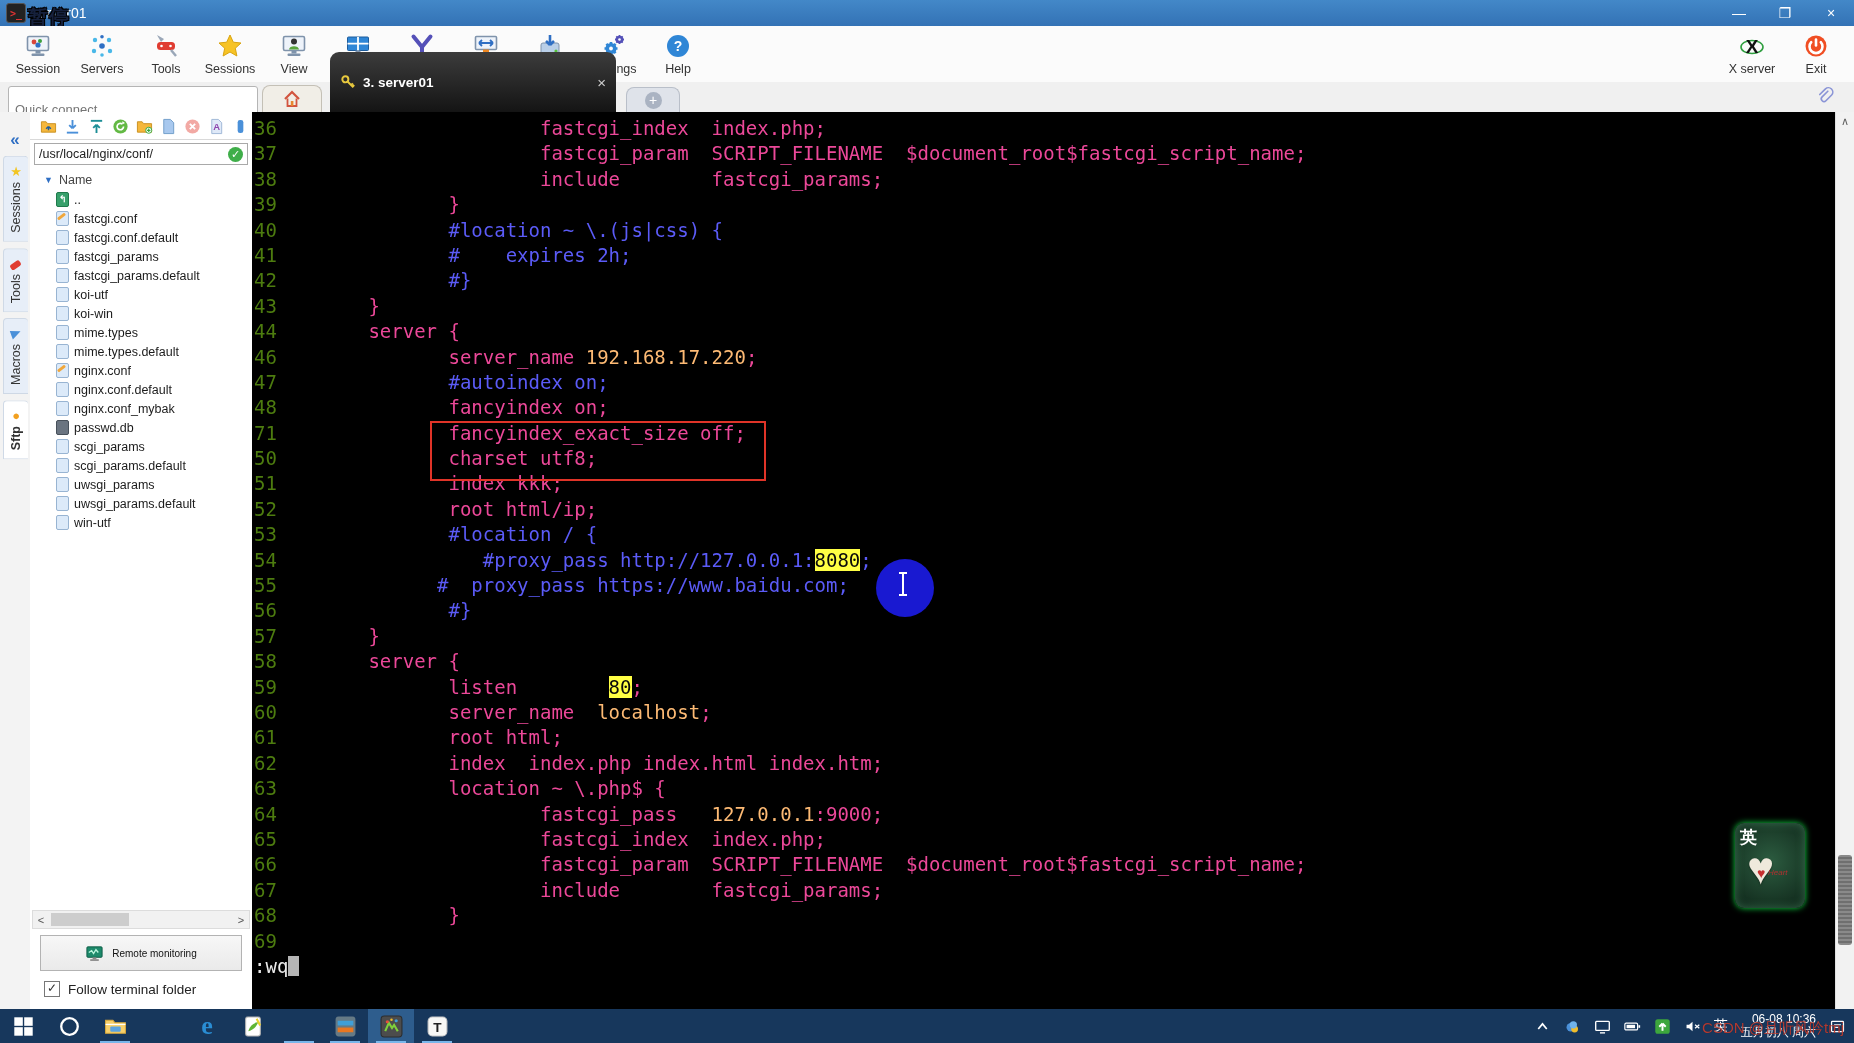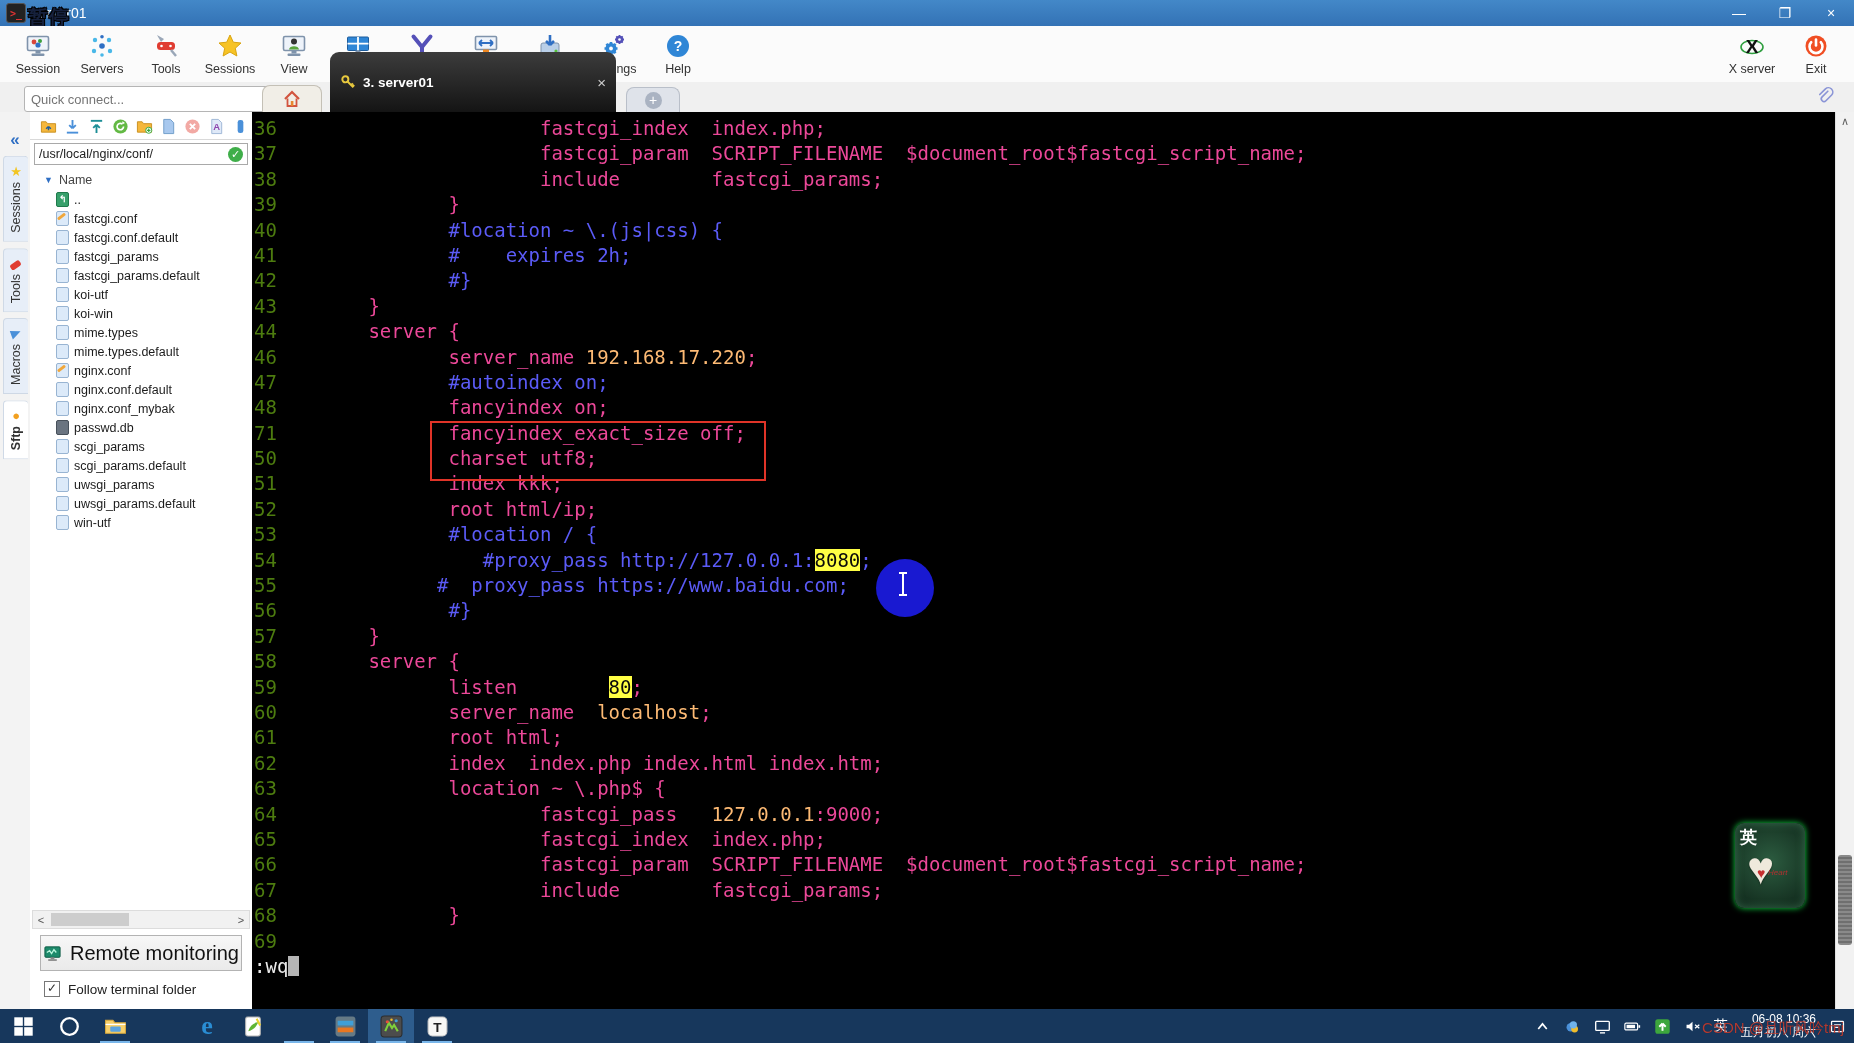--- a/index.html
+++ b/index.html
@@ -17,22 +17,22 @@
   .win-btn{width:46px;height:26px;display:flex;align-items:center;justify-content:center;color:#fff;font-size:14px}
   
   .toolbar{position:absolute;top:26px;left:0;right:0;height:56px;background:#fbfbfb;
            border-bottom:1px solid #d6d6d6;display:flex;justify-content:space-between}
   .tb-group{display:flex;align-items:center;padding:0 6px}
   .tb-item{width:64px;height:52px;display:flex;flex-direction:column;align-items:center;justify-content:center;
            gap:3px;font-size:12.5px;color:#333;cursor:default}
   .tb-item svg{width:26px;height:26px}
   
   .connect-row{position:absolute;top:82px;left:0;right:0;height:30px;background:#f0f0f0;border-bottom:1px solid #c9c9c9}
-  .quick{position:absolute;left:24px;top:4px;width:236px;height:20px;border:1px solid #b5b5b5;border-radius:3px;
-         font-size:13px;padding:2px 6px;color:#14532d;background:#fff;font-family:"Liberation Sans",sans-serif}
+  .quick{position:absolute;left:8px;top:4px;width:236px;height:20px;border:1px solid #b5b5b5;border-radius:3px;
+         font-size:13px;padding:12px 6px;color:#14532d;background:#fff;font-family:"Liberation Sans",sans-serif}
   .tabbar{position:absolute;left:262px;top:0;right:20px;height:30px;display:flex;align-items:flex-end}
   .home-tab{width:58px;height:26px;background:#f1eee7;border:1px solid #c4c0b6;border-bottom:none;
             border-radius:8px 8px 0 0;display:flex;align-items:center;justify-content:center;margin-right:8px}
   .active-tab{width:266px;height:28px;background:linear-gradient(#3c3c3c,#141414);border-radius:9px 9px 0 0;
               color:#fff;font-size:13.5px;font-weight:bold;display:flex;align-items:center;gap:7px;padding:16px 10px}
   .active-tab .close{margin-left:auto;color:#cfcfcf;font-size:15px;font-weight:normal}
   .plus-tab{width:52px;height:24px;background:#dfe3ea;border:1px solid #b9bfc9;border-bottom:none;
             border-radius:8px 8px 0 0;margin-left:10px;display:flex;align-items:center;justify-content:center;
             color:#f5f7fa;font-size:15px}
   .plus-ball{width:17px;height:17px;border-radius:50%;background:#aab3c2;color:#fff;display:flex;
@@ -61,21 +61,21 @@
   .fic .page{position:absolute;inset:0;background:#dcEAf9;background:#dceaf9;border:1px solid #98b4d2;border-radius:2px}
   .fic.db .page{background:#6a7480;border-color:#47505a}
   .fic .pencil{position:absolute;left:1px;top:4px;width:9px;height:3px;background:#f0a73c;transform:rotate(-38deg);border-radius:1px}
   .fic.dirup .page{background:#37a06b;border-color:#1f7a4c}
   .fic.dirup .arr{position:absolute;left:3px;top:2px;color:#fff;font-size:9px;font-weight:bold}
   .side-bottom{position:absolute;left:0;right:0;bottom:0;background:#fff}
   .hscroll{height:17px;background:#f1f1f1;border:1px solid #dcdcdc;display:flex;align-items:center;margin:0 2px}
   .hscroll .arr{width:16px;color:#555;font-size:11px;text-align:center}
   .hthumb{width:78px;height:13px;background:#cdcdcd;margin-left:2px}
   .rm-btn{margin:6px 10px;height:34px;background:linear-gradient(#f7f7f7,#eaeaea);border:1px solid #b3b3b3;
-          display:flex;align-items:center;justify-content:center;gap:8px;font-size:20px;color:#111}
+          display:flex;align-items:center;justify-content:center;gap:8px;font-size:10px;color:#111}
   .follow{display:flex;align-items:center;gap:8px;margin:10px 0 12px 14px;font-size:13.5px;color:#222}
   .chk{width:14px;height:14px;border:1px solid #777;background:#fff;color:#333;font-size:12px;line-height:13px;text-align:center}
   
   .terminal{position:absolute;left:252px;top:112px;right:18px;bottom:34px;background:#000;overflow:hidden;
             font-family:"DejaVu Sans Mono",monospace;font-size:19px;line-height:25.4px;padding:4px 0 0 2px}
   .tline{height:25.4px;white-space:pre}
   .ln{display:inline-block;width:3ch;margin-right:1ch;color:#4d7c0f}
   .seg-w{color:#ec4899}.seg-b{color:#5b5bf7}.seg-m{color:#fdba74}
   .seg-h{background:#ffff44;color:#0a0a0a}
   .cmdline{height:25.4px;white-space:pre;color:#ececec}

